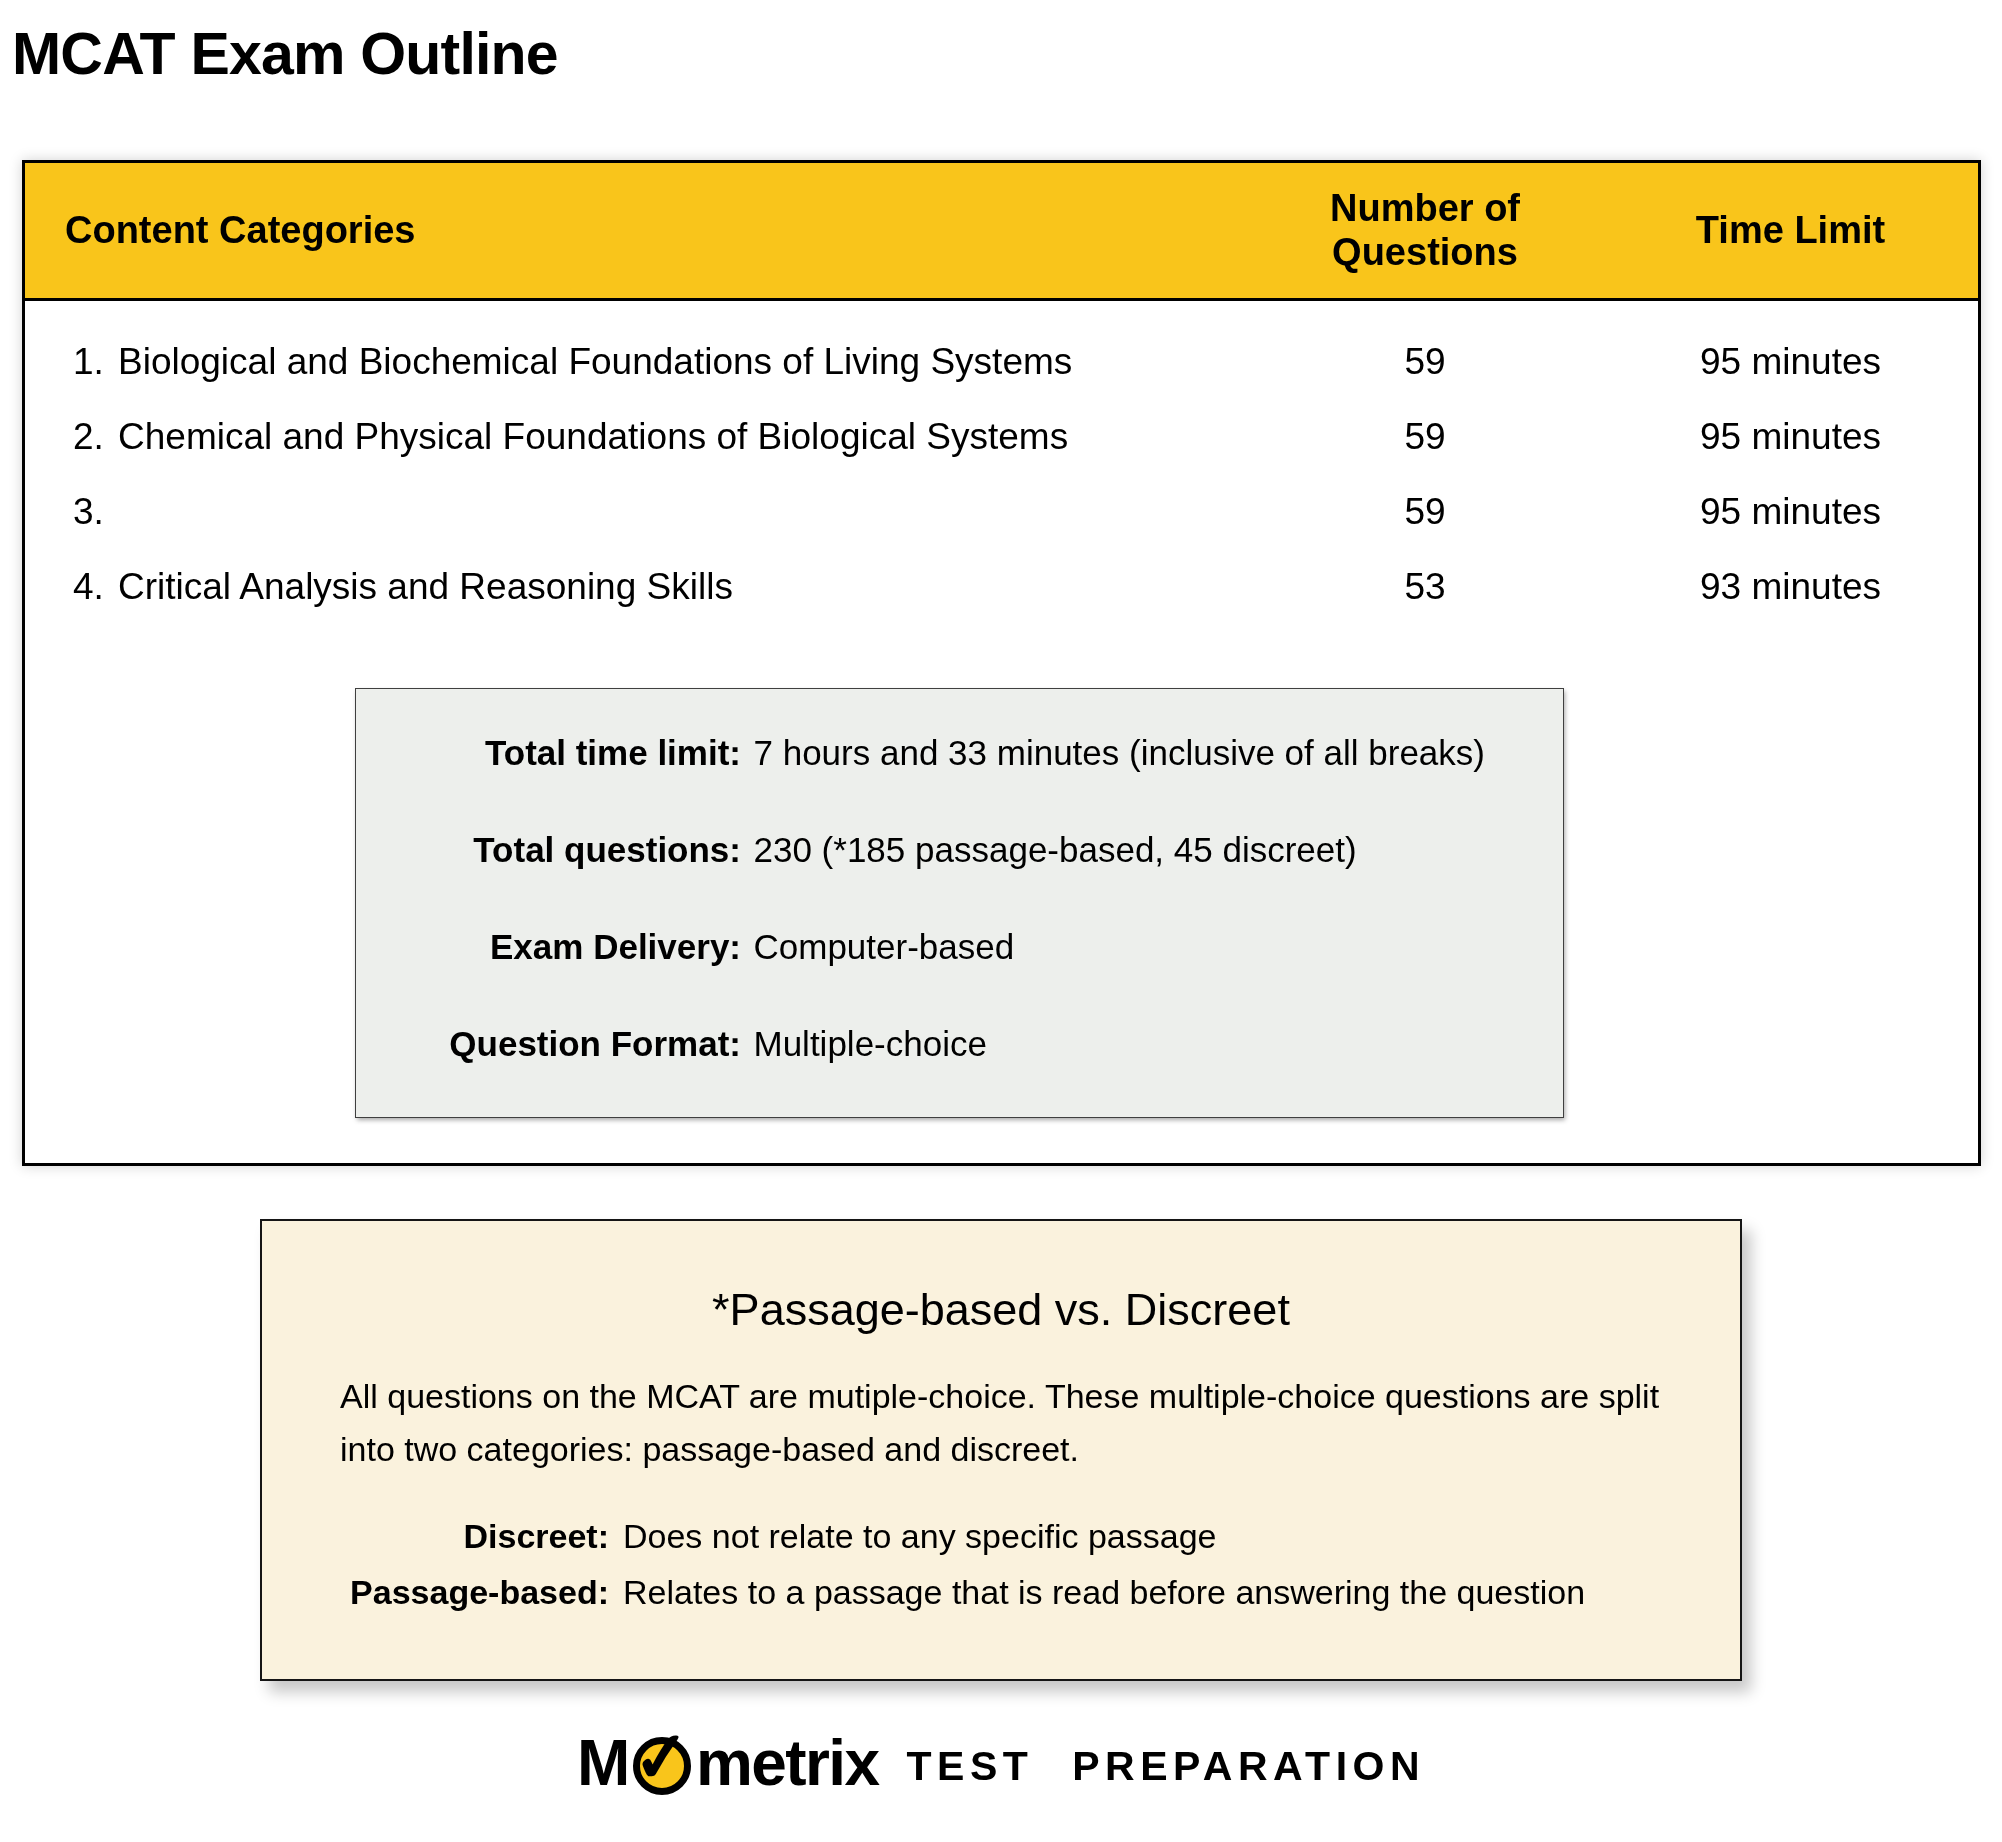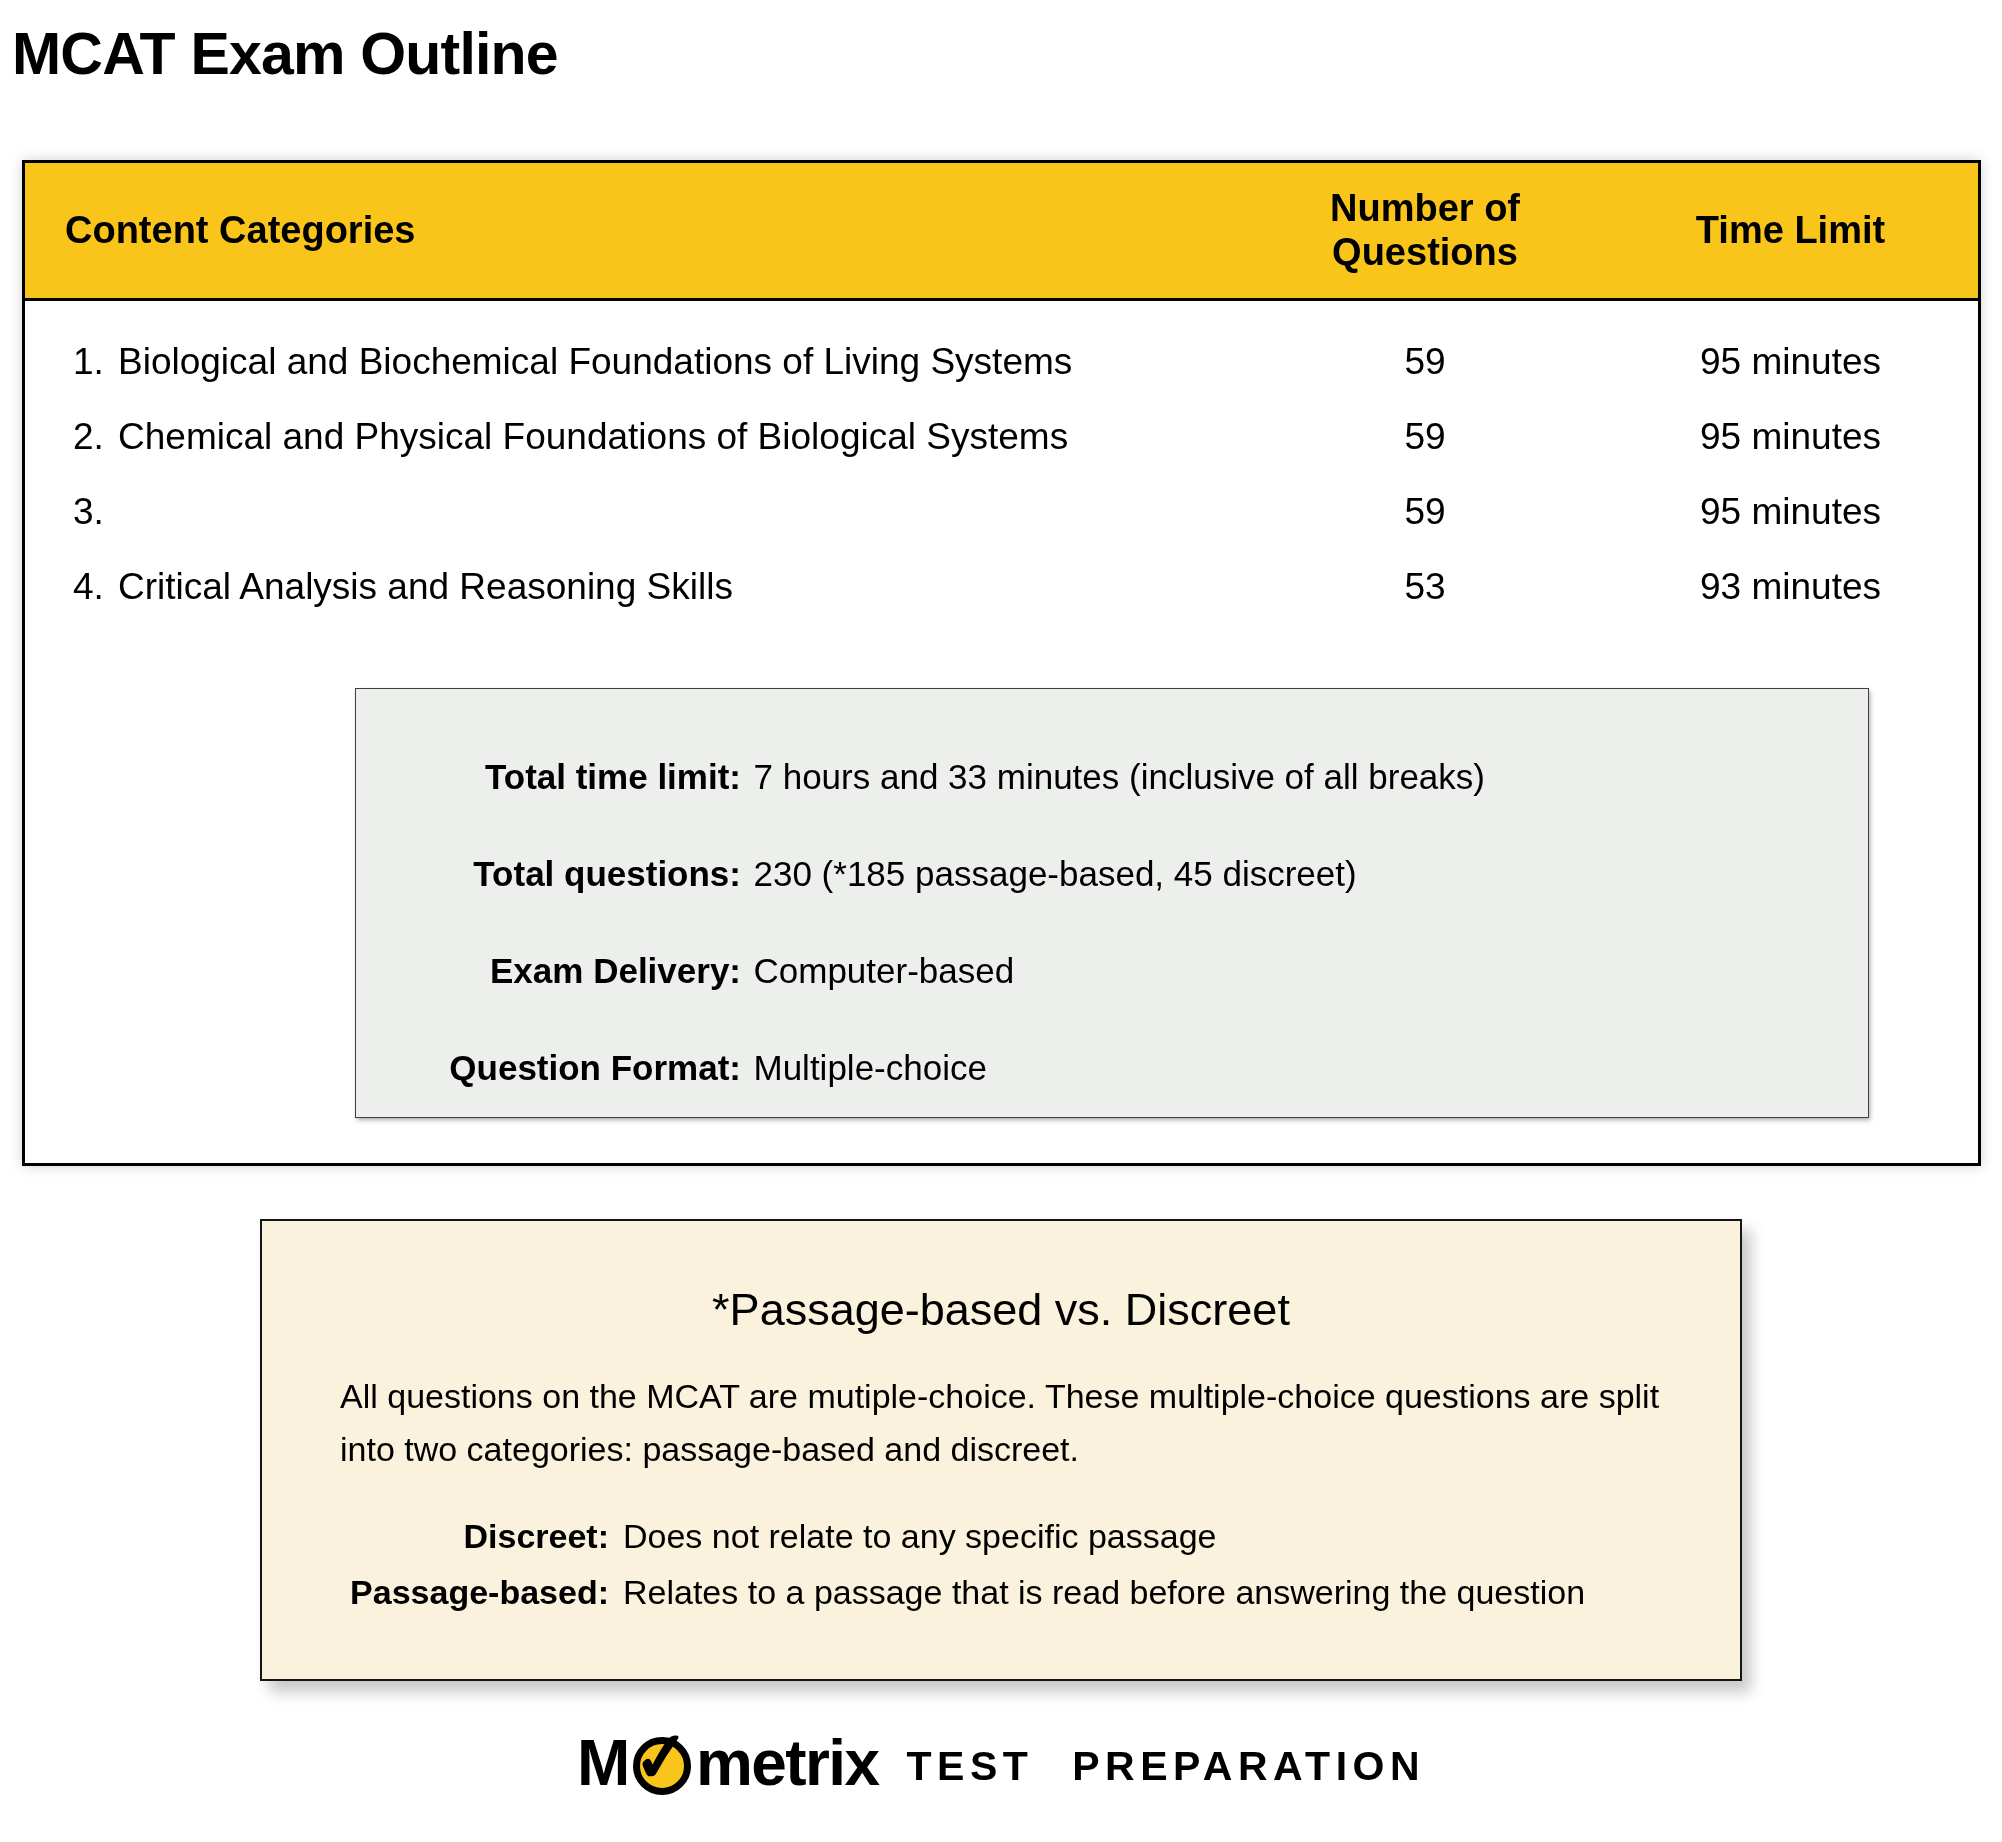--- a/index.html
+++ b/index.html
@@ -26,23 +26,23 @@
   .th-q  { width:356px; justify-content:center; text-align:center; line-height:1.15; }
   .th-t  { width:375px; justify-content:center; text-align:left; }
   .tbody { padding-top:23.5px; }
   .row { display:flex; align-items:center; height:75px; font-size:37px; }
   .cell-cat { flex:1; padding-left:48px; display:flex; }
   .row-num { width:45px; flex:none; }
   .cell-q { width:356px; text-align:center; }
   .cell-t { width:375px; text-align:center; }
   
   .summary-box {
-    position:absolute; left:330px; top:525px; width:1514px; height:430px;
+    position:absolute; left:330px; top:525px; width:1209px; height:430px;
     box-sizing:border-box; background:#EDEFEC; border:1.6px solid #3f3f3f;
-    padding-top:68px; box-shadow:1.6px 3.1px 4.7px rgba(0,0,0,0.35);
+    padding-top:44px; box-shadow:1.6px 3.1px 4.7px rgba(0,0,0,0.35);
   }
   .s-line { display:flex; font-size:35px; margin-bottom:57px; }
   .s-label { width:385px; text-align:right; font-weight:bold; flex:none; }
   .s-value { margin-left:12.5px; }
   
   .note-box {
     position:absolute; left:260px; top:1219px; width:1482px; height:462px;
     box-sizing:border-box; background:#FAF2DD; border:2.3px solid #151515;
     box-shadow:9.4px 11px 14px rgba(0,0,0,0.22);
   }

